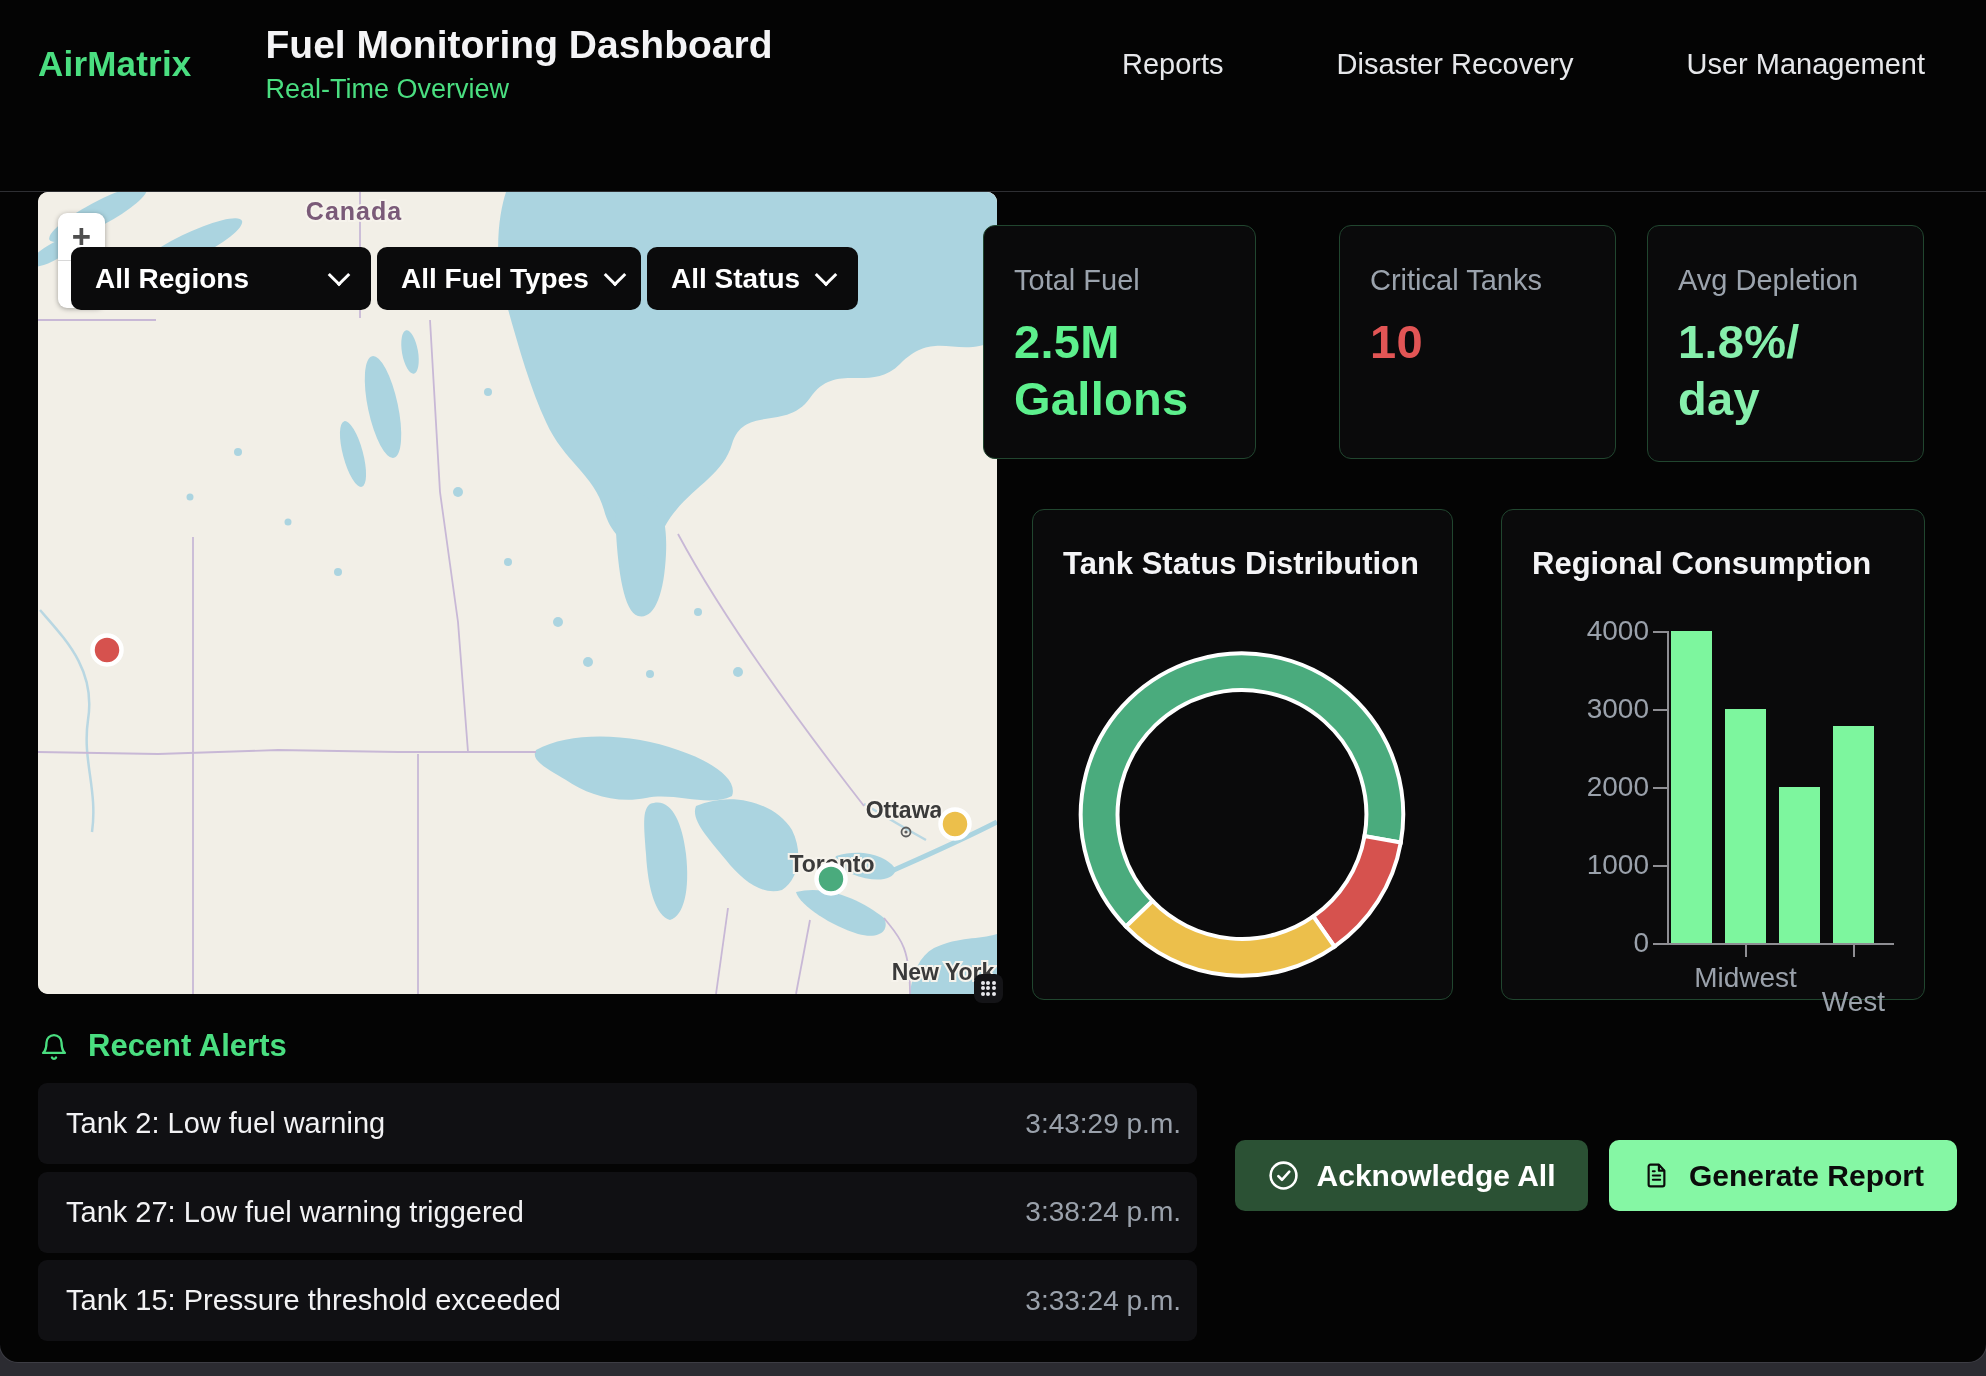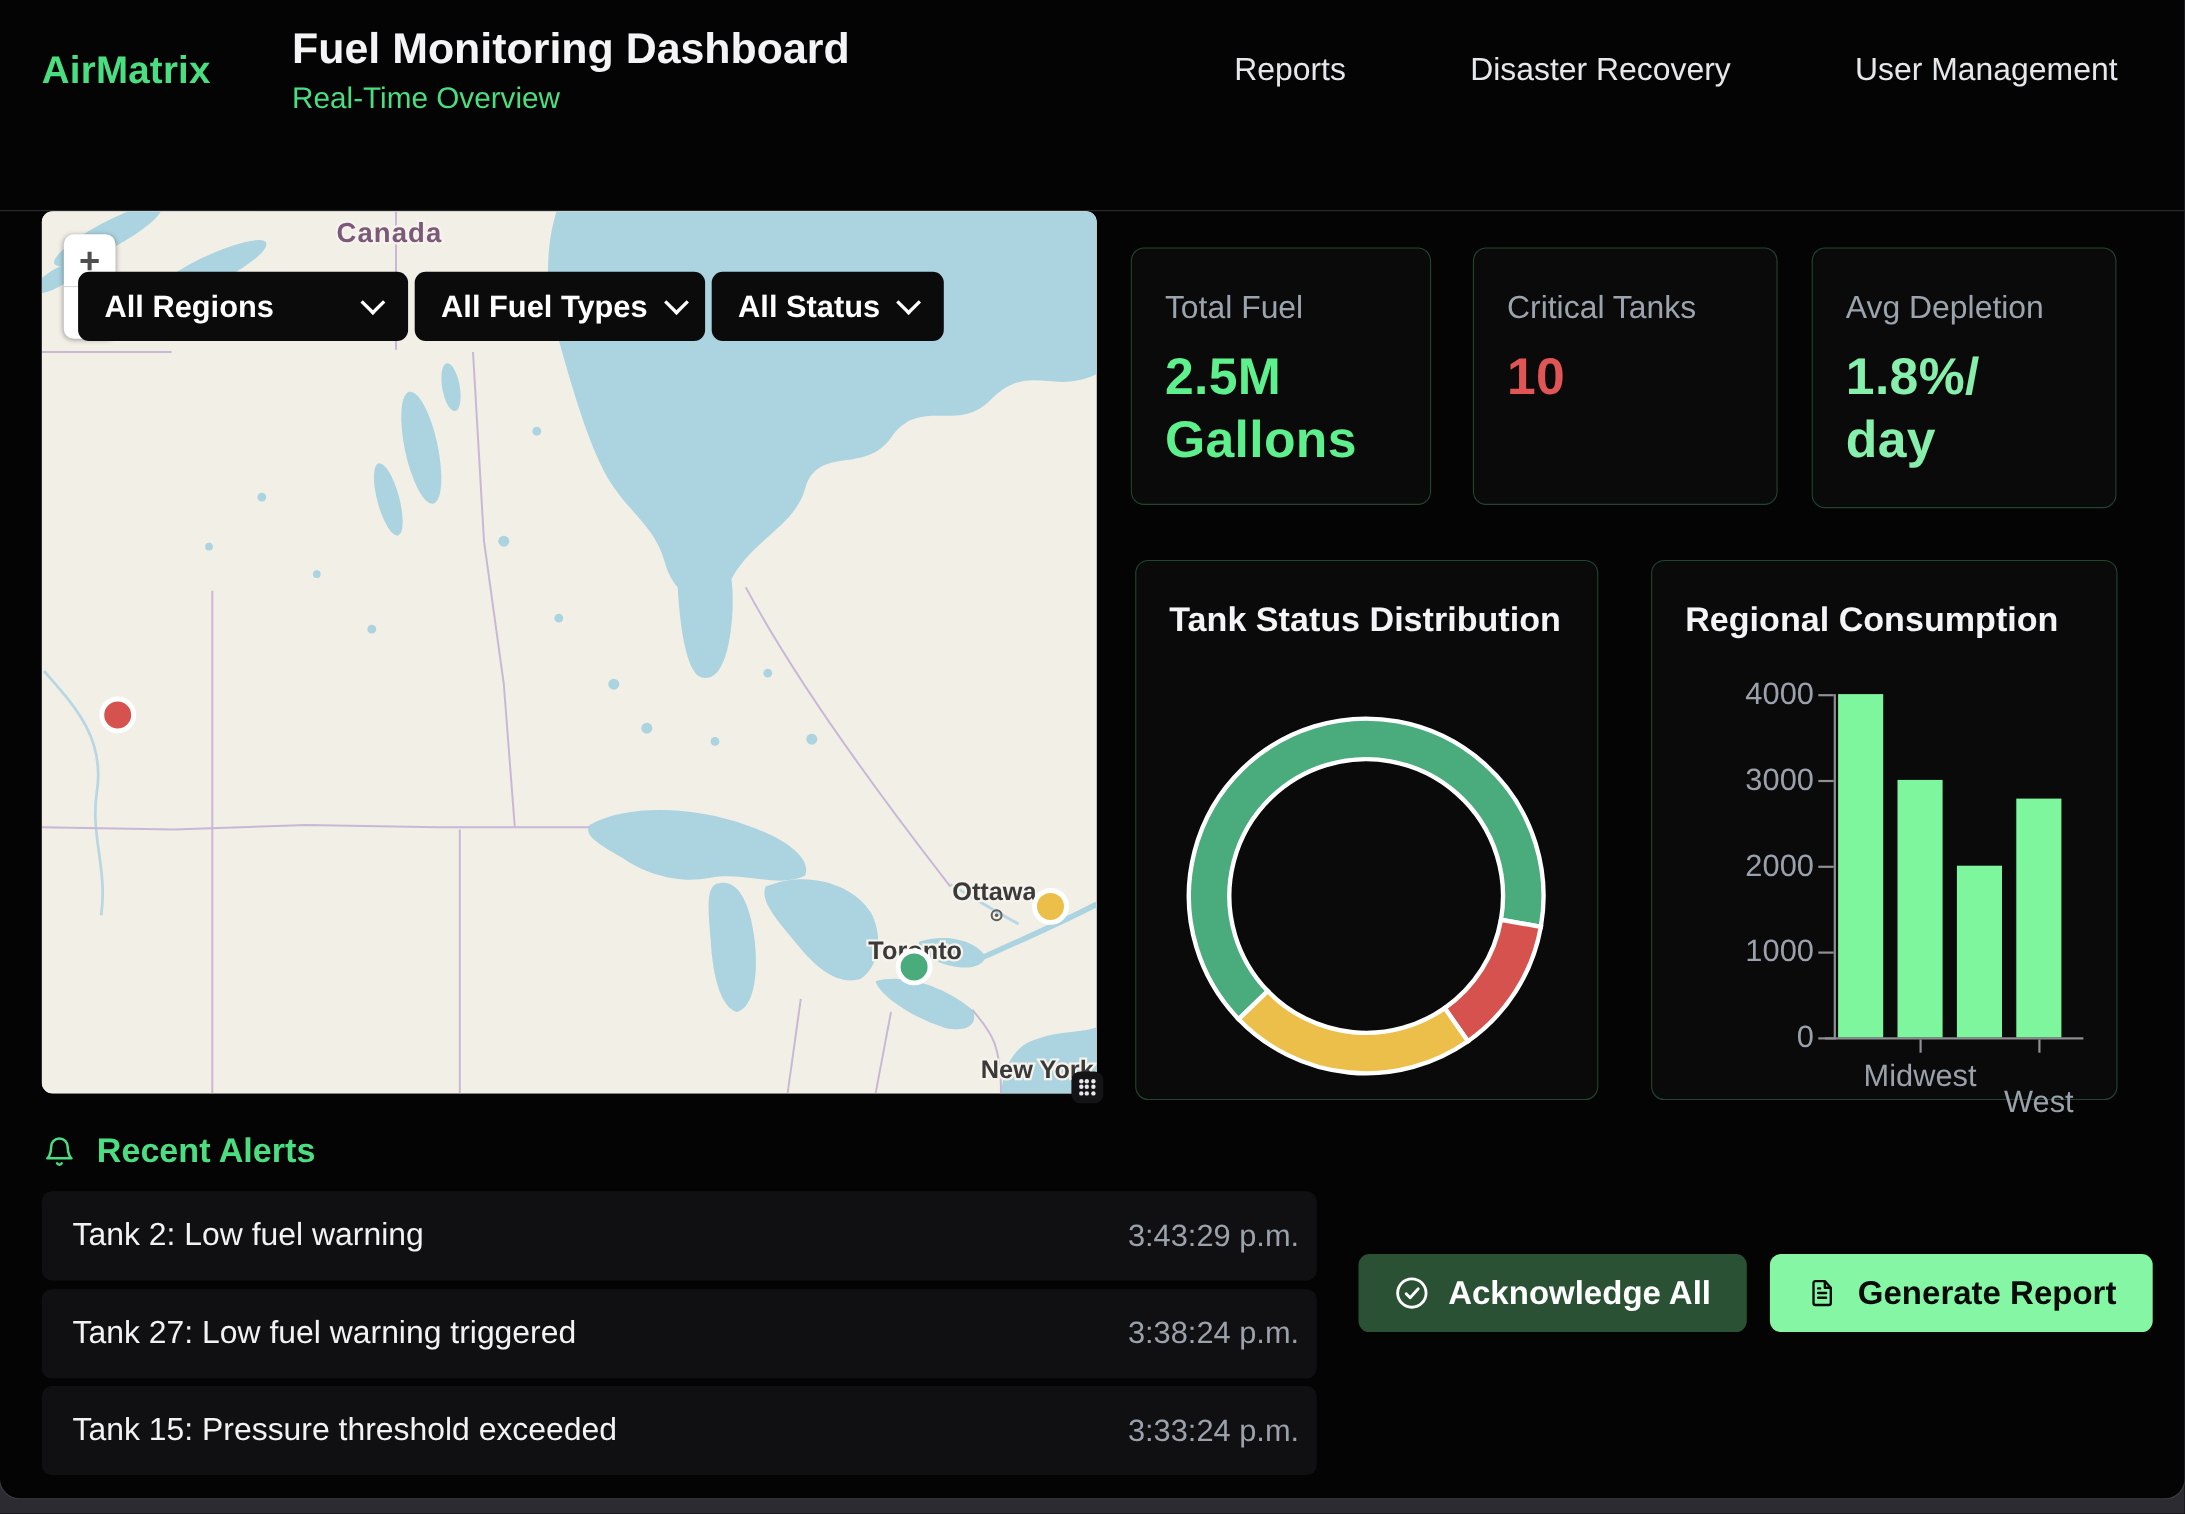--- a/index.html
+++ b/index.html
@@ -35,21 +35,21 @@
         transform:rotate(45deg);margin-top:-7px;flex:0 0 auto;margin-left:18px;}
   .dd0{left:33px;width:300px}.dd1{left:339px;width:264px}.dd2{left:609px;width:211px}
   .grip{position:absolute;left:974px;top:974px;width:29px;height:29px;background:#141417;border-radius:8px;
         display:grid;grid-template-columns:repeat(3,1fr);place-items:center;padding:6px;box-sizing:border-box;
         z-index:3;cursor:grab;}
   .grip i{width:4px;height:4px;background:#e8e8ec;border-radius:50%;}
 
   
   .card{position:absolute;background:#0a0a0b;border:1px solid #21462f;border-radius:12px;box-sizing:border-box;}
   .stat-card{padding:38px 30px;}
-  .stat0{left:1028px;top:225px;width:273px;height:234px;}
+  .stat0{left:983px;top:225px;width:273px;height:234px;}
   .stat1{left:1339px;top:225px;width:277px;height:234px;}
   .stat2{left:1647px;top:225px;width:277px;height:237px;}
   .stat-label{font-size:29px;color:#9ba3ad;font-weight:500;}
   .stat-value{font-size:47px;font-weight:700;line-height:1.22;margin-top:16px;white-space:pre-line;letter-spacing:.3px;}
 
   .chartA{left:1032px;top:509px;width:421px;height:491px;}
   .chartB{left:1501px;top:509px;width:424px;height:491px;}
   .chart-title{position:absolute;left:30px;top:36px;font-size:31px;font-weight:700;color:#f4f4f6;white-space:nowrap;}
   .donut-svg{position:absolute;inset:0;}
 

